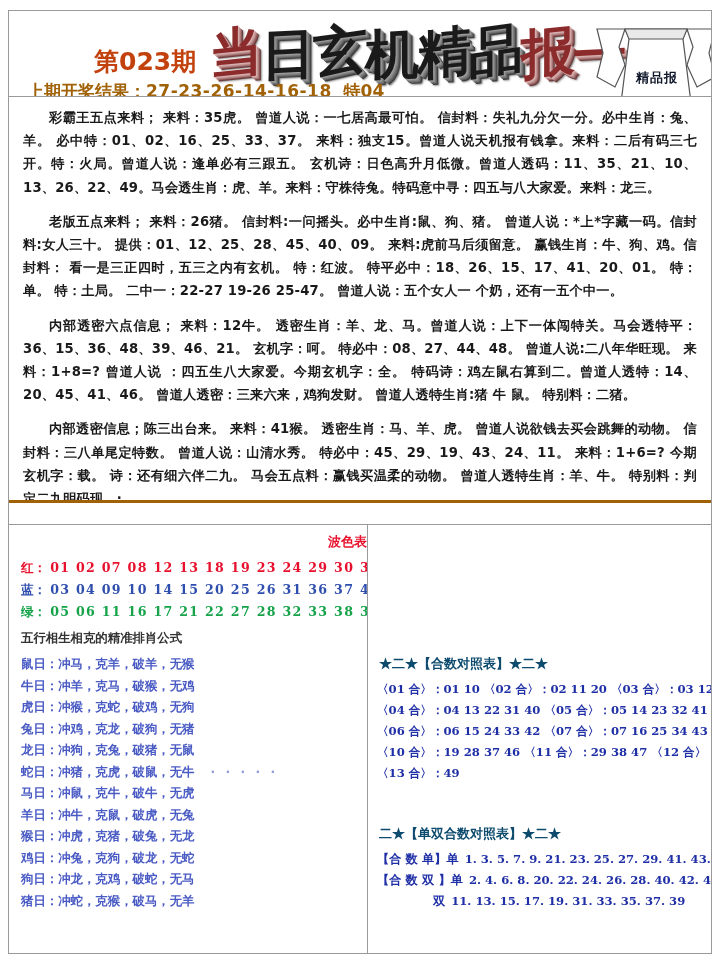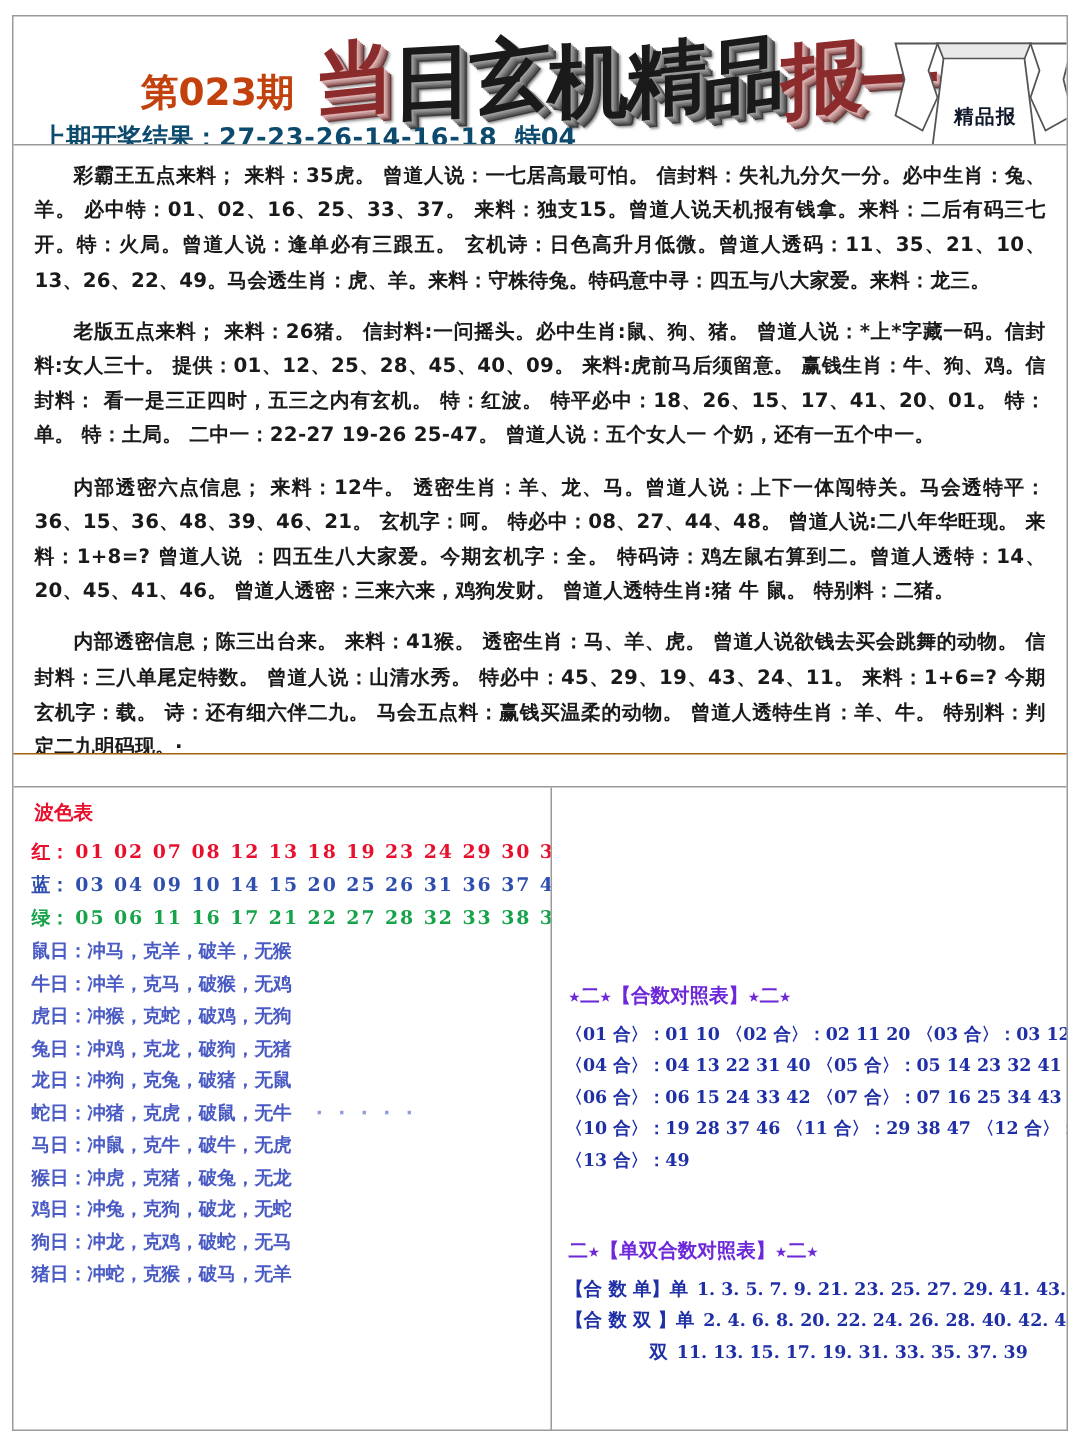--- a/index.html
+++ b/index.html
@@ -41,21 +41,21 @@
     color:#c2410c;
     letter-spacing:0px;
     font-family:"DejaVu Sans","Liberation Sans",sans-serif;
     white-space:nowrap;
   }
   .prev-result{
     position:absolute;
     left:18px;top:69px;
     font-size:17px;
     font-weight:bold;
-    color:#0c4a6e;
+    color:#a16207;
     white-space:nowrap;
     font-family:"DejaVu Sans","Liberation Sans",sans-serif;
   }
   .prev-result .nums{ letter-spacing:0.5px; }
 
   
   .title-art{
     position:absolute;
     left:200px;top:6px;
     width:390px;height:72px;
@@ -120,21 +120,21 @@
     font-family:"DejaVu Sans","Liberation Sans",sans-serif;
     letter-spacing:1px;
   }
 
   
   .article{
     position:absolute;
     left:9px;top:97px;
     width:702px;height:406px;
     box-sizing:border-box;
-    border-bottom:1px solid #a16207;
+    border-bottom:3px solid #a16207;
     padding:6px 14px 0 14px;
     overflow:hidden;
   }
   .para{
     font-size:13.2px;
     line-height:23.2px;
     color:#1a1a1a;
     font-weight:bold;
     text-align:justify;
     text-justify:inter-ideograph;
@@ -178,20 +178,21 @@
     padding:0;
     overflow:hidden;
   }
 
   .wave-title{
     font-size:13px;
     color:#e8112d;
     font-weight:bold;
     margin:0 0 6px 2px;
     font-family:"DejaVu Sans","Liberation Sans",sans-serif;
+    text-align:right;
   }
   .wave-row{
     font-size:12.6px;
     line-height:22px;
     font-weight:bold;
     white-space:nowrap;
     font-family:"DejaVu Serif","Liberation Serif",serif;
   }
   .wave-row .lbl{ font-family:"DejaVu Sans","Liberation Sans",sans-serif; }
   .wave-row .nums{ letter-spacing:1.3px; padding-left:4px;}
@@ -221,24 +222,24 @@
   
   .rblock{
     position:absolute;
     left:8px;
     width:330px;
     box-sizing:border-box;
   }
   .rhead{
     font-size:13px;
     font-weight:bold;
-    color:#6d28d9;
+    color:#0c4a6e;
     margin:0 0 6px 2px;
     white-space:nowrap;
-    font-family:Liberation Mono, monospace;
+    font-family:Liberation Serif, serif;
   }
   .rline{
     font-size:11.6px;
     line-height:21px;
     color:#1f2fa6;
     font-weight:bold;
     white-space:nowrap;
     font-family:"DejaVu Serif","Liberation Serif",serif;
   }
   .rline2{
@@ -294,28 +295,30 @@
 
   <div class="bottom">
 
     <div class="col-left">
       <div class="wave-title">波色表</div>
       <div id="waveRows">
           <div class="wave-row" style="color: rgb(232, 17, 45);"><span class="lbl">红：</span><span class="nums">01 02 07 08 12 13 18 19 23 24 29 30 34 35 40 45 46</span></div>
           <div class="wave-row" style="color: rgb(47, 79, 174);"><span class="lbl">蓝：</span><span class="nums">03 04 09 10 14 15 20 25 26 31 36 37 41 42 47 48</span></div>
           <div class="wave-row" style="color: rgb(22, 163, 74);"><span class="lbl">绿：</span><span class="nums">05 06 11 16 17 21 22 27 28 32 33 38 39 43 44 49</span></div>
         </div>
+      <div class="formula-title">五行相生相克的精准排肖公式</div>
       <div id="zodiacRows">
           <div class="zodiac-line"><span>鼠日：冲马，克羊，破羊，无猴</span></div>
           <div class="zodiac-line"><span>牛日：冲羊，克马，破猴，无鸡</span></div>
           <div class="zodiac-line"><span>虎日：冲猴，克蛇，破鸡，无狗</span></div>
           <div class="zodiac-line"><span>兔日：冲鸡，克龙，破狗，无猪</span></div>
           <div class="zodiac-line"><span>龙日：冲狗，克兔，破猪，无鼠</span></div>
           <div class="zodiac-line"><span>蛇日：冲猪，克虎，破鼠，无牛</span><span class="dots">· · · · ·</span></div>
           <div class="zodiac-line"><span>马日：冲鼠，克牛，破牛，无虎</span></div>
+          <div class="zodiac-line"><span>羊日：冲牛，克鼠，破虎，无兔</span></div>
           <div class="zodiac-line"><span>猴日：冲虎，克猪，破兔，无龙</span></div>
           <div class="zodiac-line"><span>鸡日：冲兔，克狗，破龙，无蛇</span></div>
           <div class="zodiac-line"><span>狗日：冲龙，克鸡，破蛇，无马</span></div>
           <div class="zodiac-line"><span>猪日：冲蛇，克猴，破马，无羊</span></div>
         </div>
     </div>
 
     <div class="col-right">
 
       <div class="rblock" style="top:130px;">

